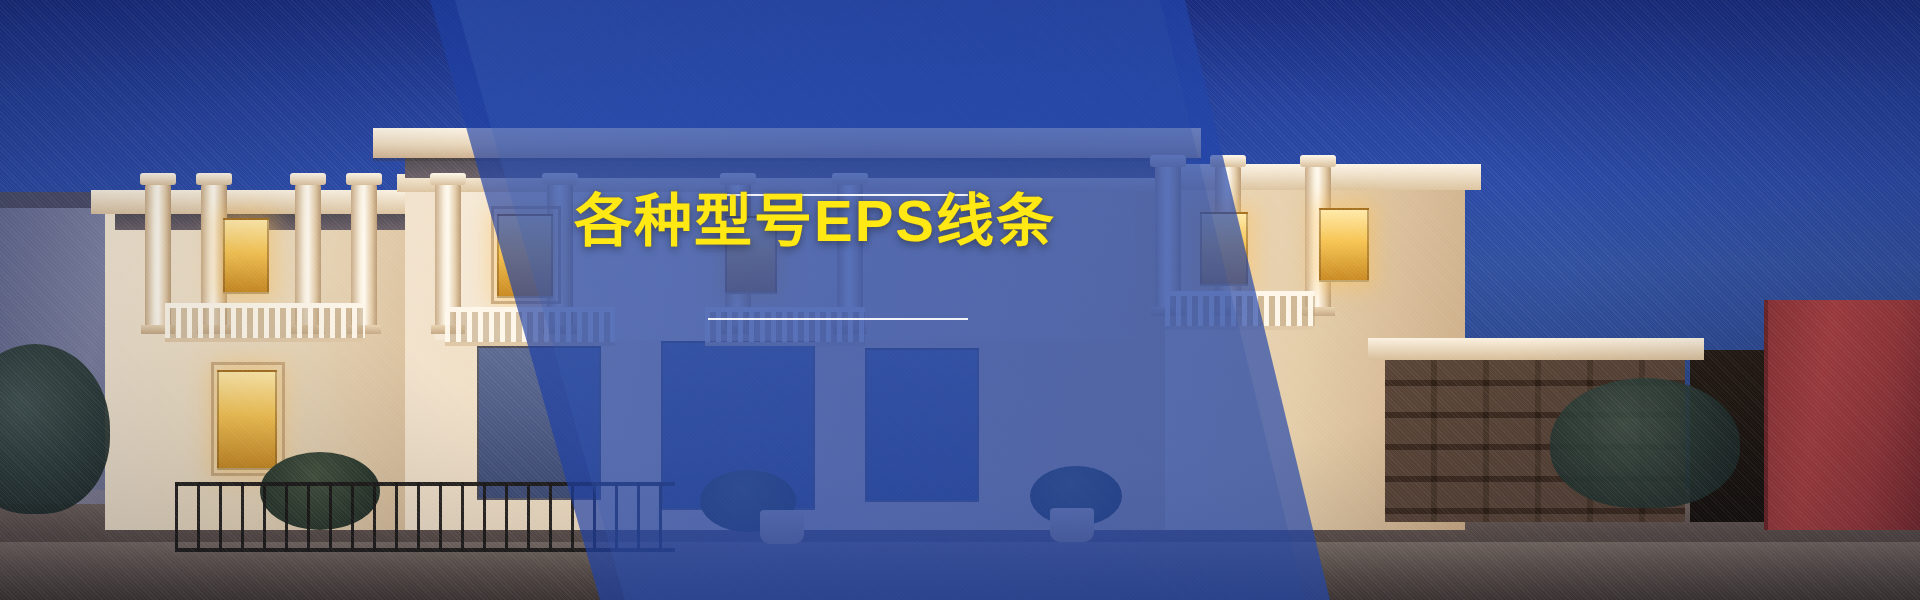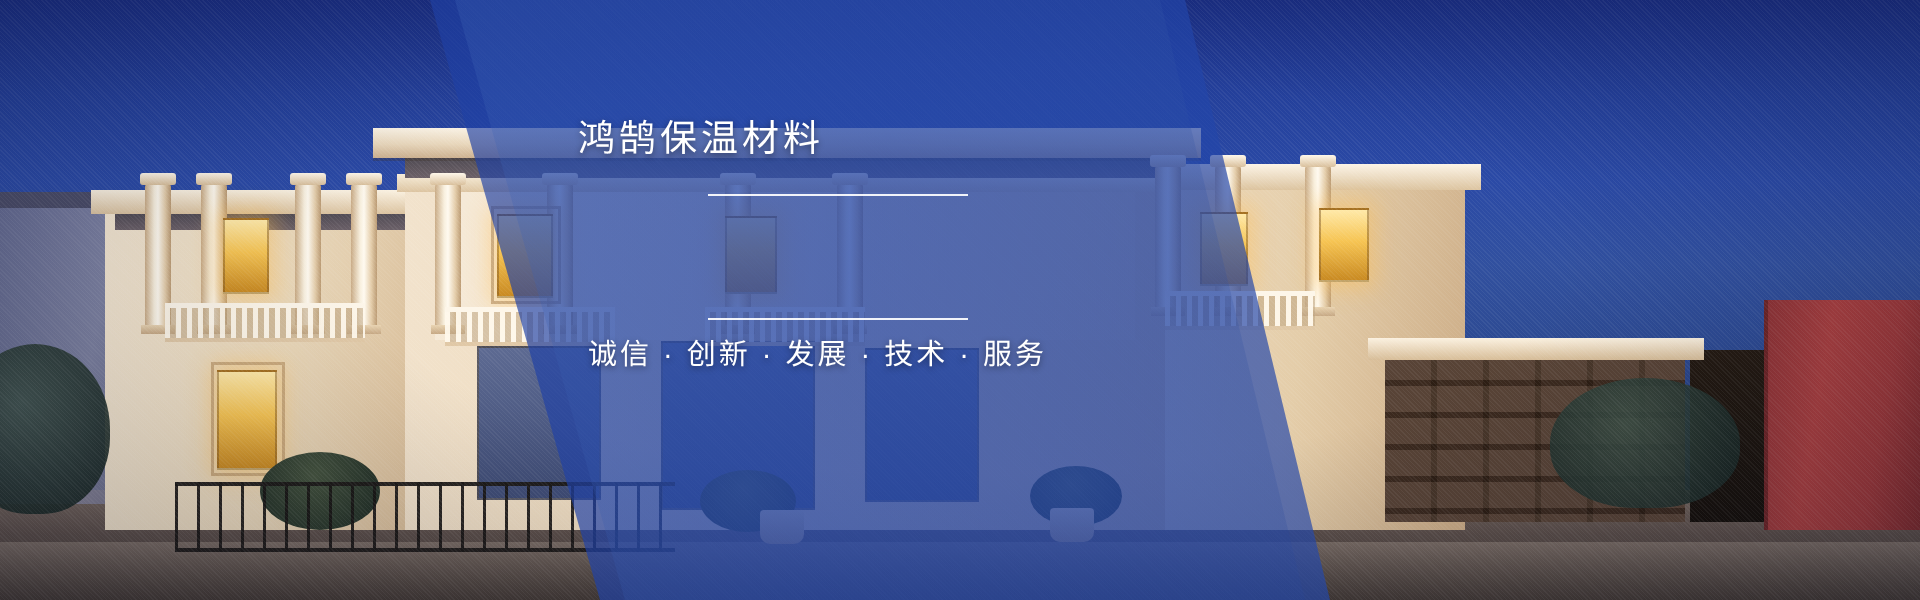--- a/index.html
+++ b/index.html
@@ -396,25 +396,24 @@
 
     <div class="grain"></div>
     <div class="vignette"></div>
   </div>
 
   <div class="overlay-panel"></div>
   <div class="overlay-soft"></div>
 
   <div class="content">
 
-    <div class="brand">鸿鹄保温材料</div>
 
     <div class="rule rule-top"></div>
 
     <div class="headline">
+      <div class="headline-line">各种型号EPS线条</div>
     </div>
 
     <div class="rule rule-bot"></div>
 
-    <div class="tagline">诚信 · 创新 · 发展 · 技术 · 服务</div>
   </div>
 
 </div>
 
 </body></html>

